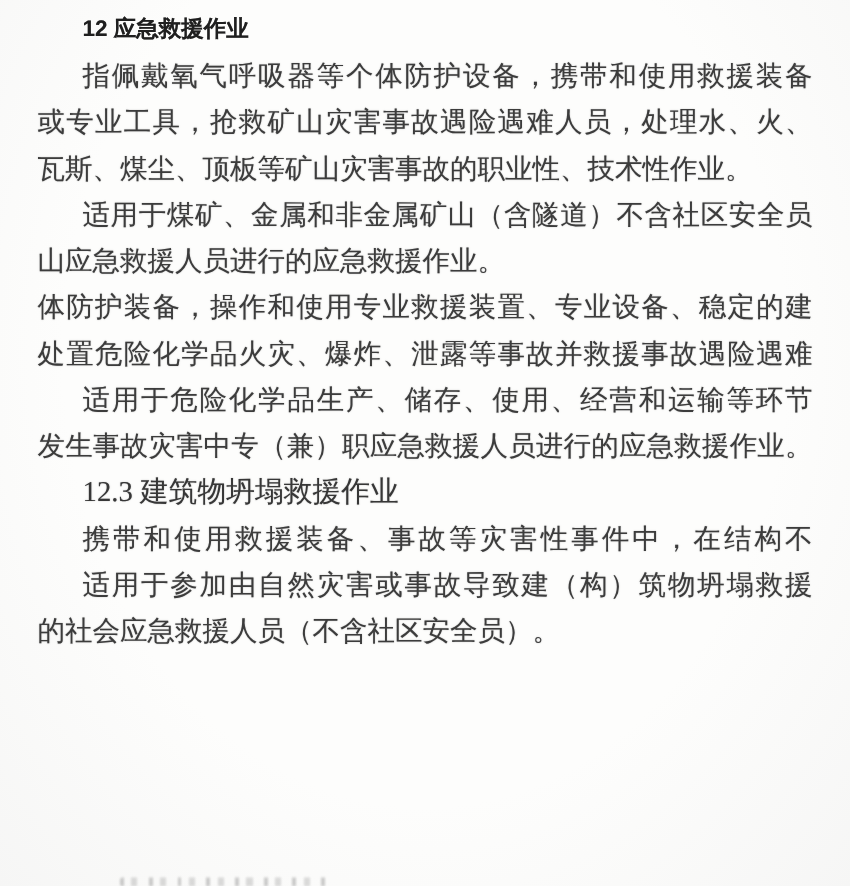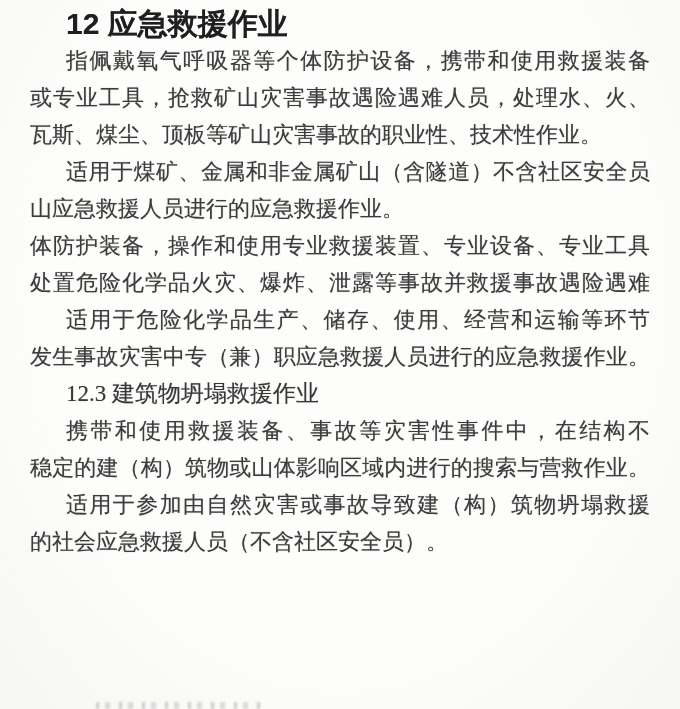--- a/index.html
+++ b/index.html
@@ -42,21 +42,21 @@
   }
   .line.stretch {
     white-space: normal;
     text-align: justify;
     text-align-last: justify;
     text-justify: inter-character;
   }
   .line.heading {
     font-family: "Liberation Sans", "DejaVu Sans", sans-serif;
     font-weight: 700;
-    font-size: 30px;
+    font-size: 18px;
     color: #1f1f1f;
     text-shadow: 0 0 0.5px rgba(40,40,40,0.6);
   }
   .line.subheading {
     font-size: 23px;
     color: #373737;
   }
   
   .cropped-line {
     position: absolute;
@@ -80,24 +80,23 @@
 <body>
 
 <div id="page">
   <div id="doc">
     <div class="line heading indent">12 应急救援作业</div>
     <div class="line indent stretch">指佩戴氧气呼吸器等个体防护设备，携带和使用救援装备</div>
     <div class="line stretch">或专业工具，抢救矿山灾害事故遇险遇难人员，处理水、火、</div>
     <div class="line">瓦斯、煤尘、顶板等矿山灾害事故的职业性、技术性作业。</div>
     <div class="line indent stretch">适用于煤矿、金属和非金属矿山（含隧道）不含社区安全员</div>
     <div class="line">山应急救援人员进行的应急救援作业。</div>
-    <div class="line stretch">体防护装备，操作和使用专业救援装置、专业设备、专业工具</div>
+    <div class="line stretch">体防护装备，操作和使用专业救援装置、专业设备、稳定的建</div>
     <div class="line stretch">处置危险化学品火灾、爆炸、泄露等事故并救援事故遇险遇难</div>
     <div class="line indent stretch">适用于危险化学品生产、储存、使用、经营和运输等环节</div>
     <div class="line stretch">发生事故灾害中专（兼）职应急救援人员进行的应急救援作业。</div>
     <div class="line subheading indent">12.3 建筑物坍塌救援作业</div>
     <div class="line indent stretch">携带和使用救援装备、事故等灾害性事件中，在结构不</div>
-    <div class="line stretch">稳定的建（构）筑物或山体影响区域内进行的搜索与营救作业。</div>
     <div class="line indent stretch">适用于参加由自然灾害或事故导致建（构）筑物坍塌救援</div>
     <div class="line">的社会应急救援人员（不含社区安全员）。</div>
   </div>
   <div class="cropped-line"></div>
 </div>
 
 </body></html>

